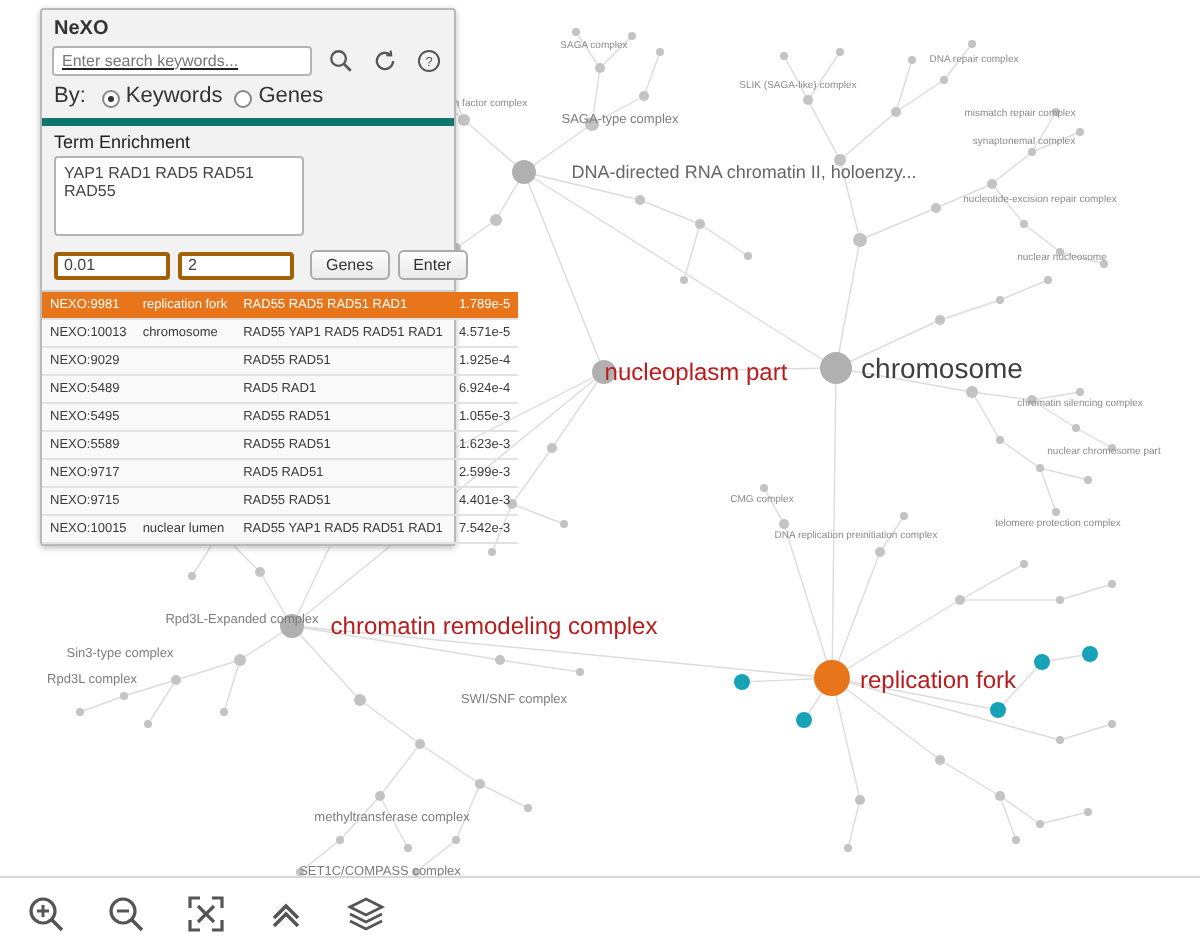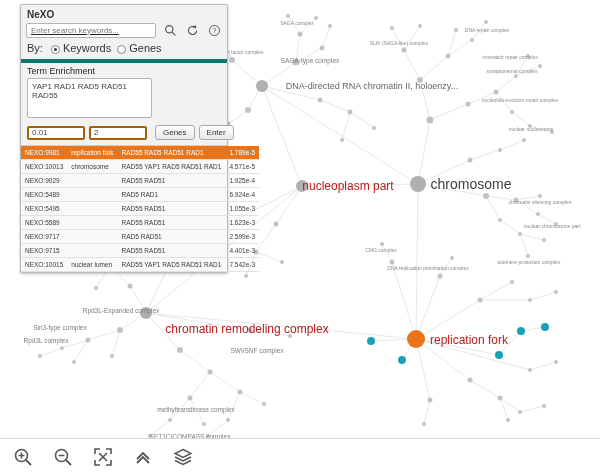--- a/index.html
+++ b/index.html
@@ -444,21 +444,21 @@
           <circle cx="290" cy="336" r="2"></circle>
       </g>
     </g>
   </svg>
 
   <div id="graph-labels">
       <div class="node-label med" style="left: 372px; top: 86px;">DNA-directed RNA chromatin II, holoenzy...</div>
       <div class="node-label big" style="left: 348px; top: 186px;">nucleoplasm part</div>
       <div class="node-label huge" style="left: 471px; top: 184px;">chromosome</div>
       <div class="node-label big" style="left: 469px; top: 340px;">replication fork</div>
-      <div class="node-label big" style="left: 247px; top: 329px;">chromatin remodeling complex</div>
+      <div class="node-label big" style="left: 247px; top: 313px;">chromatin remodeling complex</div>
       <div class="node-label med" style="left: 176px; top: 250px;">nuclear chromatin</div>
       <div class="node-label small" style="left: 121px; top: 310px;">Rpd3L-Expanded complex</div>
       <div class="node-label small" style="left: 60px; top: 327px;">Sin3-type complex</div>
       <div class="node-label small" style="left: 46px; top: 340px;">Rpd3L complex</div>
       <div class="node-label small" style="left: 257px; top: 350px;">SWI/SNF complex</div>
       <div class="node-label small" style="left: 196px; top: 409px;">methyltransferase complex</div>
       <div class="node-label small" style="left: 190px; top: 436px;">SET1C/COMPASS complex</div>
       <div class="node-label small" style="left: 128px; top: 205px;">H4/H2A histone acetyltransferase complex</div>
       <div class="node-label small" style="left: 310px; top: 60px;">SAGA-type complex</div>
       <div class="node-label tiny" style="left: 297px; top: 23px;">SAGA complex</div>

